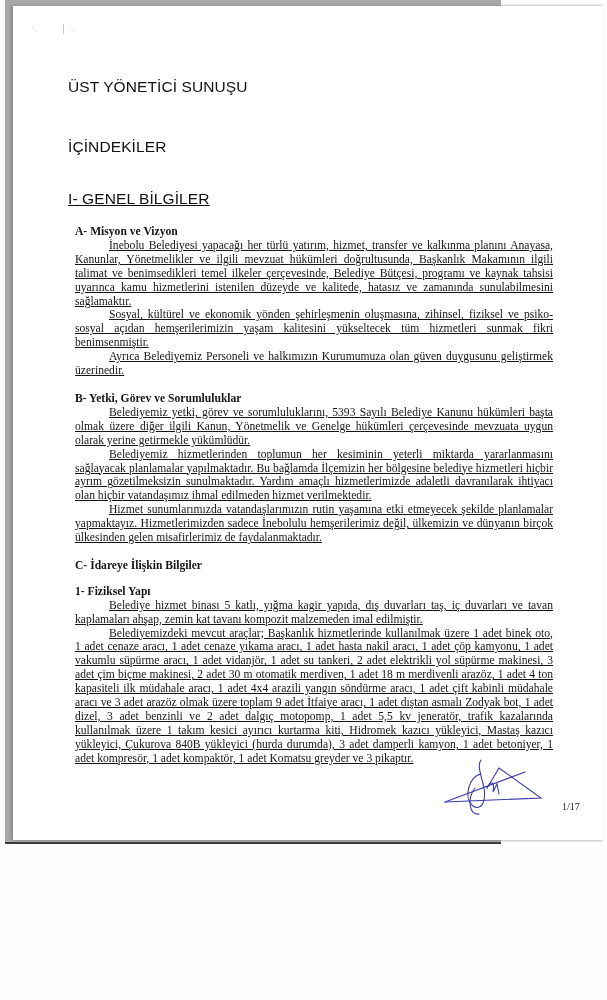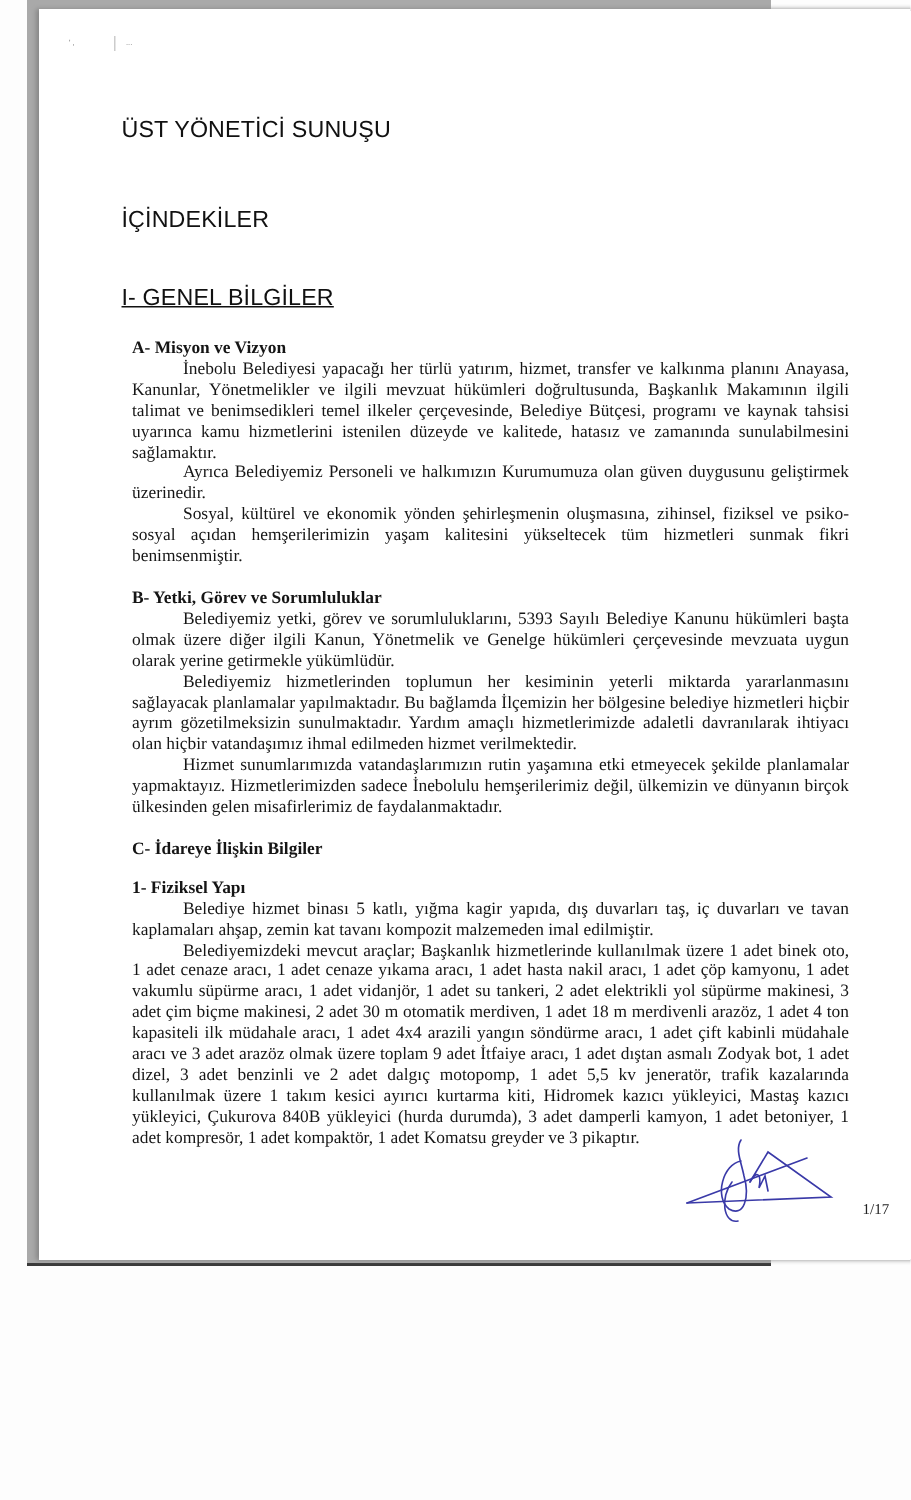--- a/index.html
+++ b/index.html
@@ -1,18 +1,18 @@
 <!DOCTYPE html>
 <html><head>
   <meta charset="utf-8">
   <style>
     html, body { margin: 0; padding: 0; background: #fdfdfd; }
     body { width: 607px; height: 1000px; position: relative; overflow: hidden; }
     .scan {
-      position: absolute; left: 18px; top: 0; width: 496px; height: 842px;
+      position: absolute; left: 5px; top: 0; width: 496px; height: 842px;
       background: #a9a9a9;
       border-bottom: 2px solid #3a3a3a;
     }
     .page {
       position: absolute; left: 8px; top: 6px; width: 591px; height: 834px;
       background: #ffffff;
       box-shadow: -2px 0 3px #888;
     }
     .marks {
       position: absolute; left: 20px; top: 20px;
@@ -24,21 +24,21 @@
       position: absolute; left: 55px;
       font-family: "Liberation Sans", sans-serif; font-size: 15.5px; color: #111;
       letter-spacing: 0.1px; margin: 0; font-weight: normal;
     }
     .body {
       position: absolute; left: 62px; top: 219px; width: 478px;
       font-family: "Liberation Serif", serif; font-size: 11.6px; line-height: 13.9px;
       color: #151515;
     }
     .body h3 { font-size: 11.6px; font-weight: bold; margin: 0; line-height: 13.9px; }
-    .body p { margin: 0; text-align: justify; text-indent: 34px; }
+    .body p { margin: 0; text-align: justify; text-indent: 34px; text-decoration: underline; }
     .gap-a { height: 14px; }
     .gap-b { height: 14px; }
     .gap-c { height: 12px; }
     .pagenum {
       position: absolute; left: 549px; top: 795px;
       font-family: "Liberation Serif", serif; font-size: 10px; color: #222; text-align: right;
     }
     .signature { position: absolute; left: 428px; top: 752px; width: 110px; height: 62px; }
   </style>
 </head>
@@ -52,22 +52,22 @@
       <span class="m2">...</span>
     </div>
 
     <h1 class="h1" style="top:72px;">ÜST YÖNETİCİ SUNUŞU</h1>
     <h1 class="h1" style="top:132px;">İÇİNDEKİLER</h1>
     <h1 class="h1" style="top:184px;text-decoration:underline;">I- GENEL BİLGİLER</h1>
 
     <div class="body">
       <h3>A- Misyon ve Vizyon</h3>
       <p>İnebolu Belediyesi yapacağı her türlü yatırım, hizmet, transfer ve kalkınma planını Anayasa, Kanunlar, Yönetmelikler ve ilgili mevzuat hükümleri doğrultusunda, Başkanlık Makamının ilgili talimat ve benimsedikleri temel ilkeler çerçevesinde, Belediye Bütçesi, programı ve kaynak tahsisi uyarınca kamu hizmetlerini istenilen düzeyde ve kalitede, hatasız ve zamanında sunulabilmesini sağlamaktır.</p>
+      <p>Sosyal, kültürel ve ekonomik yönden şehirleşmenin oluşmasına, zihinsel, fiziksel ve psiko-sosyal açıdan hemşerilerimizin yaşam kalitesini yükseltecek tüm hizmetleri sunmak fikri benimsenmiştir.</p>
       <p>Ayrıca Belediyemiz Personeli ve halkımızın Kurumumuza olan güven duygusunu geliştirmek üzerinedir.</p>
-      <p>Sosyal, kültürel ve ekonomik yönden şehirleşmenin oluşmasına, zihinsel, fiziksel ve psiko-sosyal açıdan hemşerilerimizin yaşam kalitesini yükseltecek tüm hizmetleri sunmak fikri benimsenmiştir.</p>
       <div class="gap-a"></div>
       <h3>B- Yetki, Görev ve Sorumluluklar</h3>
       <p>Belediyemiz yetki, görev ve sorumluluklarını, 5393 Sayılı Belediye Kanunu hükümleri başta olmak üzere diğer ilgili Kanun, Yönetmelik ve Genelge hükümleri çerçevesinde mevzuata uygun olarak yerine getirmekle yükümlüdür.</p>
       <p>Belediyemiz hizmetlerinden toplumun her kesiminin yeterli miktarda yararlanmasını sağlayacak planlamalar yapılmaktadır. Bu bağlamda İlçemizin her bölgesine belediye hizmetleri hiçbir ayrım gözetilmeksizin sunulmaktadır. Yardım amaçlı hizmetlerimizde adaletli davranılarak ihtiyacı olan hiçbir vatandaşımız ihmal edilmeden hizmet verilmektedir.</p>
       <p>Hizmet sunumlarımızda vatandaşlarımızın rutin yaşamına etki etmeyecek şekilde planlamalar yapmaktayız. Hizmetlerimizden sadece İnebolulu hemşerilerimiz değil, ülkemizin ve dünyanın birçok ülkesinden gelen misafirlerimiz de faydalanmaktadır.</p>
       <div class="gap-b"></div>
       <h3>C- İdareye İlişkin Bilgiler</h3>
       <div class="gap-c"></div>
       <h3>1- Fiziksel Yapı</h3>
       <p>Belediye hizmet binası 5 katlı, yığma kagir yapıda, dış duvarları taş, iç duvarları ve tavan kaplamaları ahşap, zemin kat tavanı kompozit malzemeden imal edilmiştir.</p>

